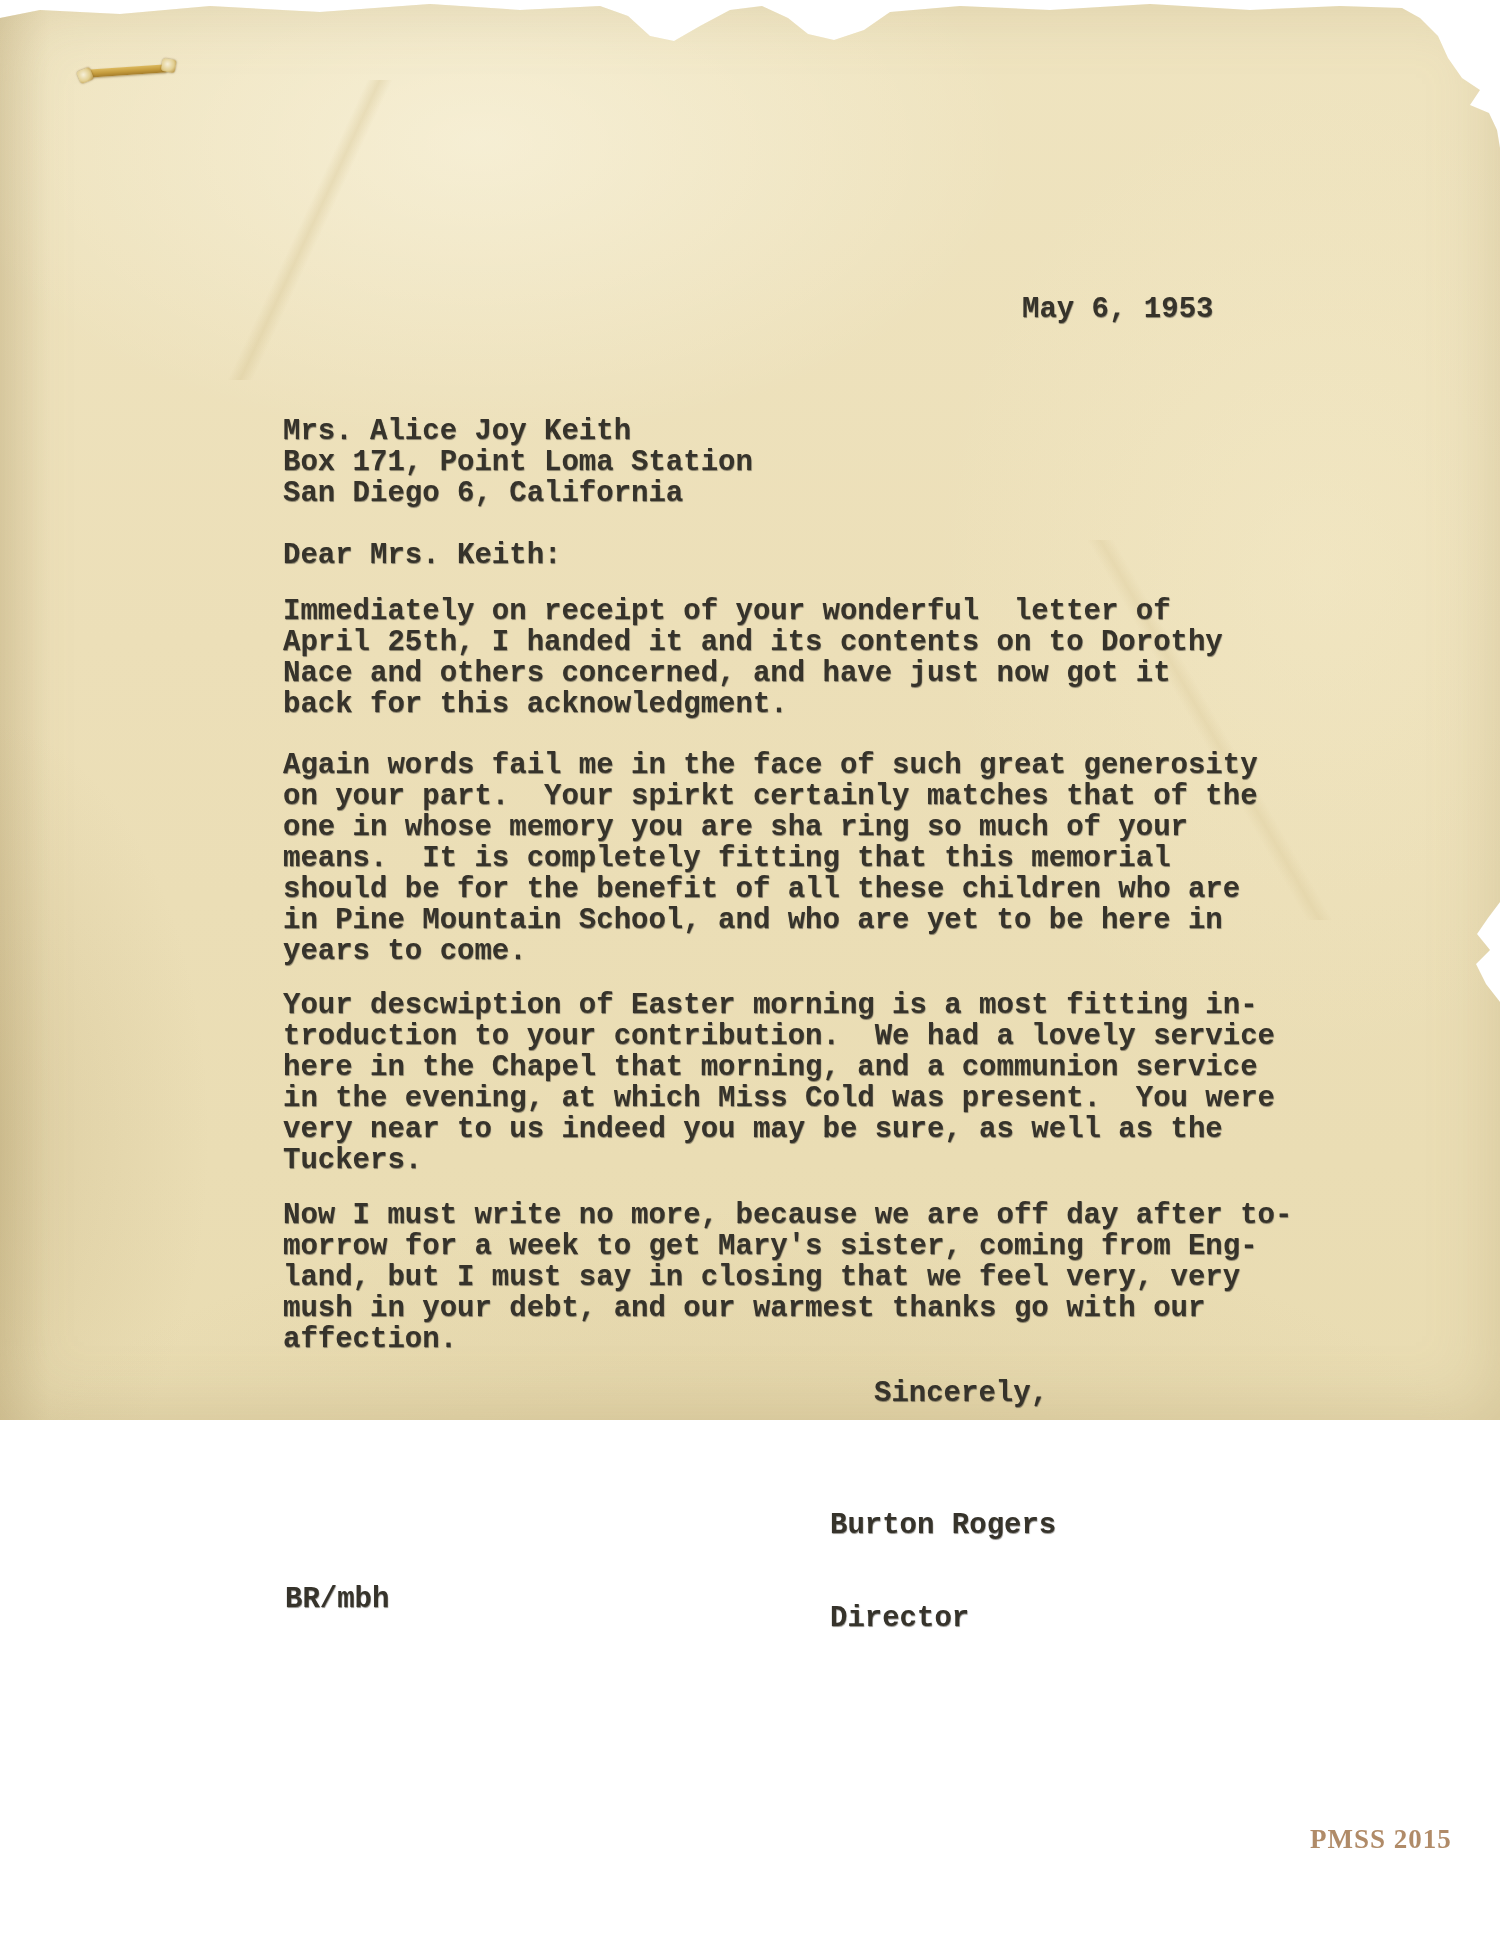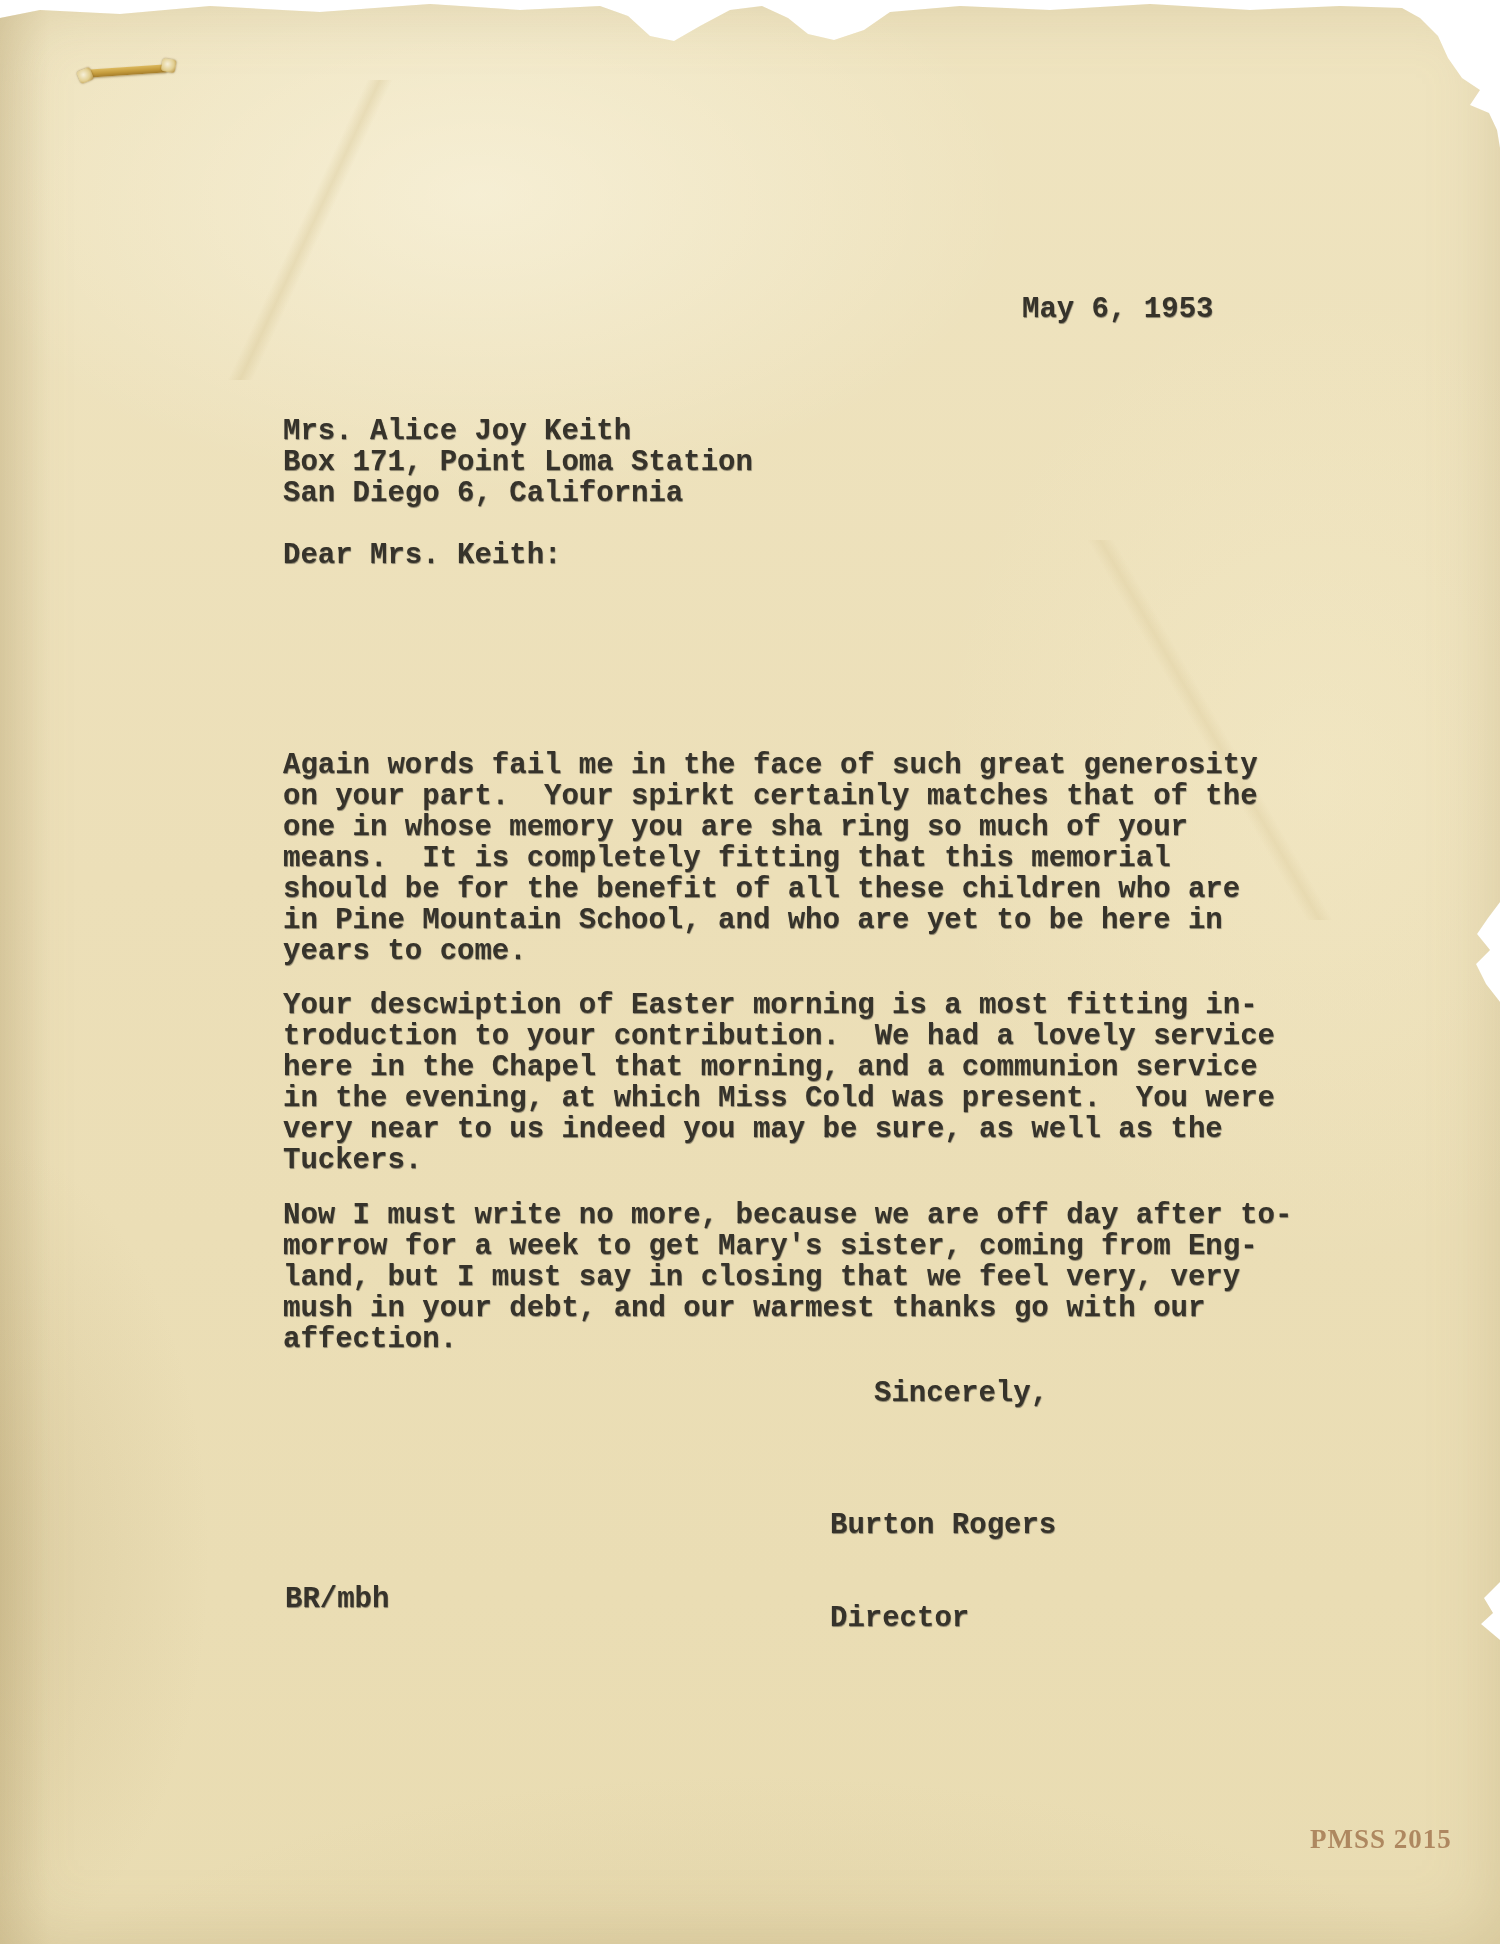--- a/index.html
+++ b/index.html
@@ -6,21 +6,21 @@
     margin: 0;
     padding: 0;
     background: #ffffff;
     width: 1500px;
     height: 1944px;
     overflow: hidden;
   }
   .scan {
     position: relative;
     width: 1500px;
-    height: 1944px;
+    height: 1420px;
     background: #ffffff;
   }
   .paper {
     position: absolute;
     inset: 0;
     background:
       radial-gradient(ellipse 900px 500px at 32% 10%, rgba(255,252,238,0.45), rgba(255,252,238,0) 60%),
       radial-gradient(ellipse 700px 900px at 88% 40%, rgba(248,240,208,0.35), rgba(248,240,208,0) 55%),
       radial-gradient(ellipse 1200px 500px at 50% 108%, rgba(186,164,112,0.22), rgba(186,164,112,0) 65%),
       radial-gradient(ellipse 400px 700px at -2% 80%, rgba(176,154,102,0.25), rgba(176,154,102,0) 60%),
@@ -127,20 +127,24 @@
     </div>
 
     <div class="txt date">May 6, 1953</div>
 
     <div class="txt recipient">Mrs. Alice Joy Keith
 Box 171, Point Loma Station
 San Diego 6, California</div>
 
     <div class="txt salutation">Dear Mrs. Keith:</div>
 
+    <div class="txt p1">Immediately on receipt of your wonderful  letter of
+April 25th, I handed it and its contents on to Dorothy
+Nace and others concerned, and have just now got it
+back for this acknowledgment.</div>
 
     <div class="txt p2">Again words fail me in the face of such great generosity
 on your part.  Your spirkt certainly matches that of the
 one in whose memory you are sha ring so much of your
 means.  It is completely fitting that this memorial
 should be for the benefit of all these children who are
 in Pine Mountain School, and who are yet to be here in
 years to come.</div>
 
     <div class="txt p3">Your descwiption of Easter morning is a most fitting in-

